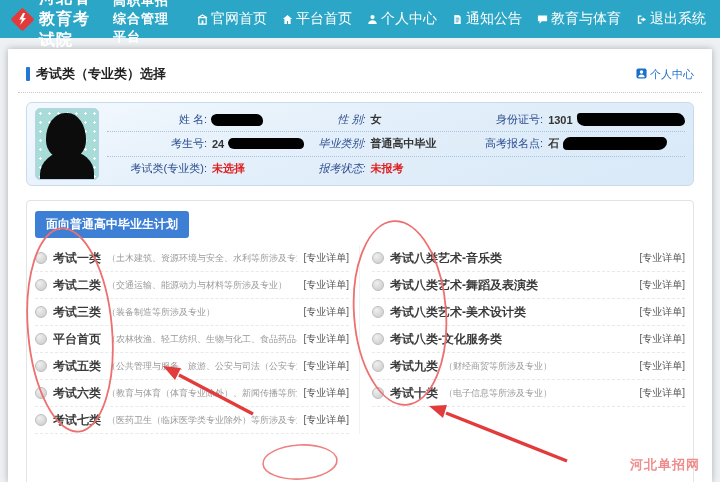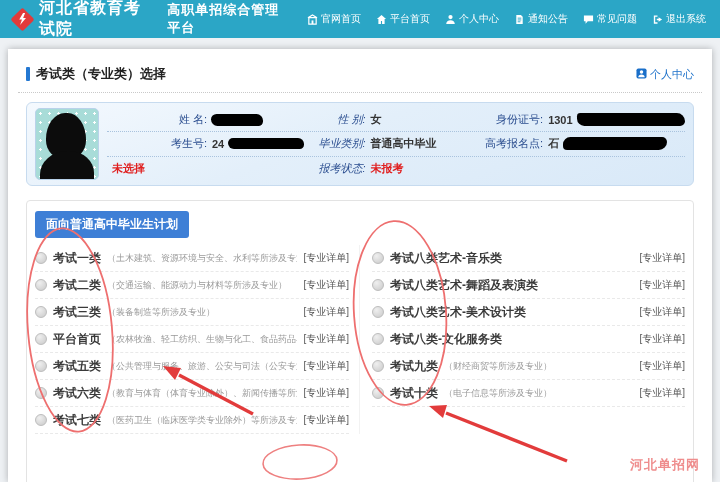--- a/index.html
+++ b/index.html
@@ -24,21 +24,21 @@
     width:17px; height:17px; background:#e23a3a;
     transform:rotate(45deg); border-radius:2px;
     position:relative; flex:0 0 auto;
   }
   .logo-diamond svg { position:absolute; left:2px; top:2px; transform:rotate(-45deg); }
   .brand-main { font-size:16px; font-weight:bold; letter-spacing:1px; }
   .brand-sub { font-size:13px; font-weight:bold; margin-left:4px; letter-spacing:1px; }
   .topnav { margin-left:auto; display:flex; gap:15px; }
   .topnav .nav-item {
     display:flex; align-items:center; gap:3px;
-    font-size:10px; color:#fff; cursor:pointer; white-space:nowrap;text-align:center;
+    font-size:14px; color:#fff; cursor:pointer; white-space:nowrap;text-align:center;
   }
   .topnav svg { display:block; }
   
   .card {
     position:absolute; top:38px; left:8px; right:8px; bottom:0;
     background:#fff; box-shadow:0 0 7px rgba(0,0,0,.28);
     padding:14px 10px 0;
     margin-top:11px;
   }
   .title-row {
@@ -188,21 +188,21 @@
           </svg>
         </span>
       <span>通知公告</span>
     </span>
     <span class="nav-item">
       <span>
           <svg width="11" height="11" viewBox="0 0 12 12">
             <path d="M1 1.5h10v6.5H5.2L2.8 10.5V8H1z" fill="#fff"></path>
           </svg>
         </span>
-      <span>常见问题</span>
+      <span>教育与体育</span>
     </span>
     <span class="nav-item">
       <span>
           <svg width="11" height="11" viewBox="0 0 12 12">
             <path d="M2 1.5h4V3H3.5v6H6v1.5H2z" fill="#fff"></path>
             <path d="M7.2 3.6L11 6 7.2 8.4V6.8H5.2V5.2h2z" fill="#fff"></path>
           </svg>
         </span>
       <span>退出系统</span>
     </span>
@@ -256,20 +256,21 @@
           <span class="pval">普通高中毕业</span>
         </div>
         <div class="pcell c3">
           <span class="plbl">高考报名点:</span>
           <span class="pval">石</span>
           <span class="blob b-reg"></span>
         </div>
       </div>
       <div class="prow">
         <div class="pcell c1">
+          <span class="plbl">考试类(专业类):</span>
           <span class="pval red">未选择</span>
         </div>
         <div class="pcell c2">
           <span class="plbl">报考状态:</span>
           <span class="pval red">未报考</span>
         </div>
         <div class="pcell c3"></div>
       </div>
     </div>
   </div>

